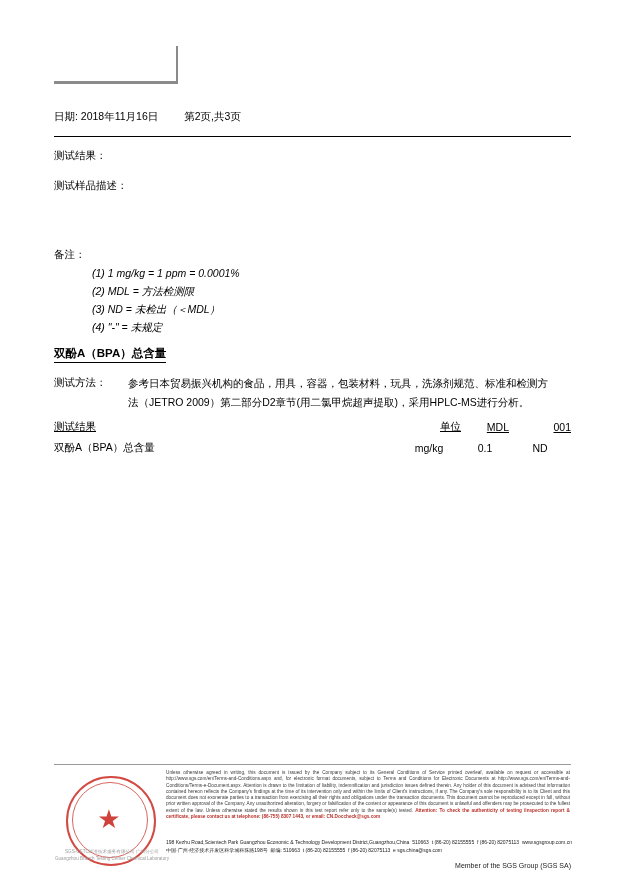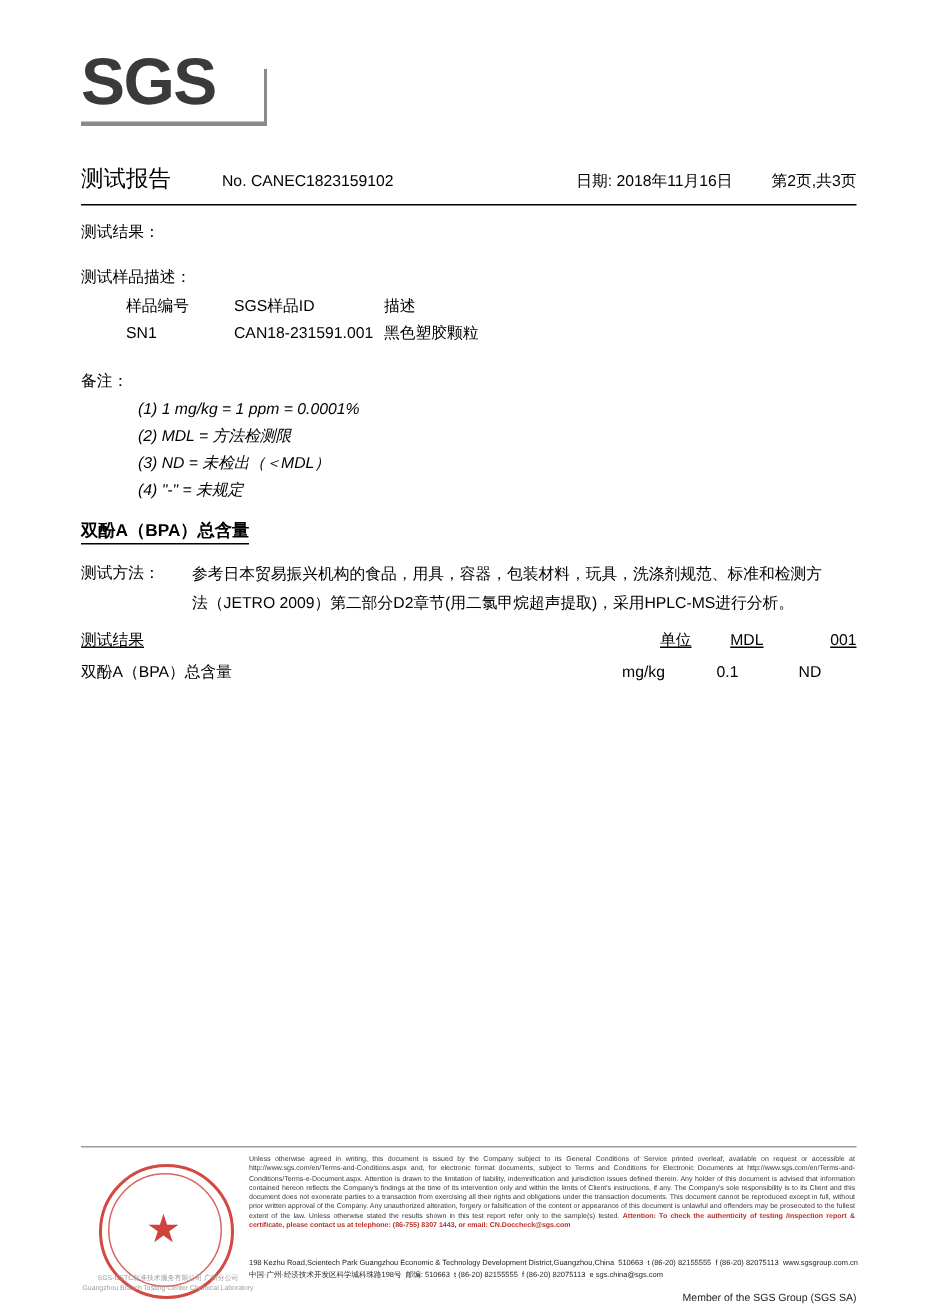--- a/index.html
+++ b/index.html
@@ -253,63 +253,39 @@
     font-size: 7px;
     color: #222;
   }
 </style>
 </head>
 <body>
 
 <div class="page">
 
   <div class="logo-wrap">
-    <div class="logo-text">SGS</div>
     <div class="logo-rule"></div>
     <div class="logo-tick"></div>
   </div>
 
   <div class="title-row">
-    <div style="display:flex; align-items:baseline;">
-      <span class="doc-title">测试报告</span>
-      <span class="doc-no">
-        <span>No.</span>
-        <span>CANEC1823159102</span>
-      </span>
-    </div>
     <div class="doc-right">
       <span class="doc-date">
         <span>日期:</span>
         <span>2018年11月16日</span>
       </span>
       <span class="doc-page">第2页,共3页</span>
     </div>
   </div>
   <div class="title-rule"></div>
 
   <div class="blk results-label">测试结果：</div>
 
   <div class="blk sample-desc">测试样品描述：</div>
 
-  <table class="tbl1">
-    <thead>
-      <tr>
-        <th class="c-no">样品编号</th>
-        <th class="c-id">SGS样品ID</th>
-        <th class="c-desc">描述</th>
-      </tr>
-    </thead>
-    <tbody>
-      <tr>
-        <td class="c-no cell-center">SN1</td>
-        <td class="c-id">CAN18-231591.001</td>
-        <td class="c-desc">黑色塑胶颗粒</td>
-      </tr>
-    </tbody>
-  </table>
 
   <div class="blk remark-label">备注：</div>
   <div class="notes">
     <div>(1) 1 mg/kg = 1 ppm = 0.0001%</div>
     <div>(2) MDL = 方法检测限</div>
     <div>(3) ND = 未检出（＜MDL）</div>
     <div>(4) "-" = 未规定</div>
   </div>
 
   <div class="sec-head">双酚A（BPA）总含量</div>

